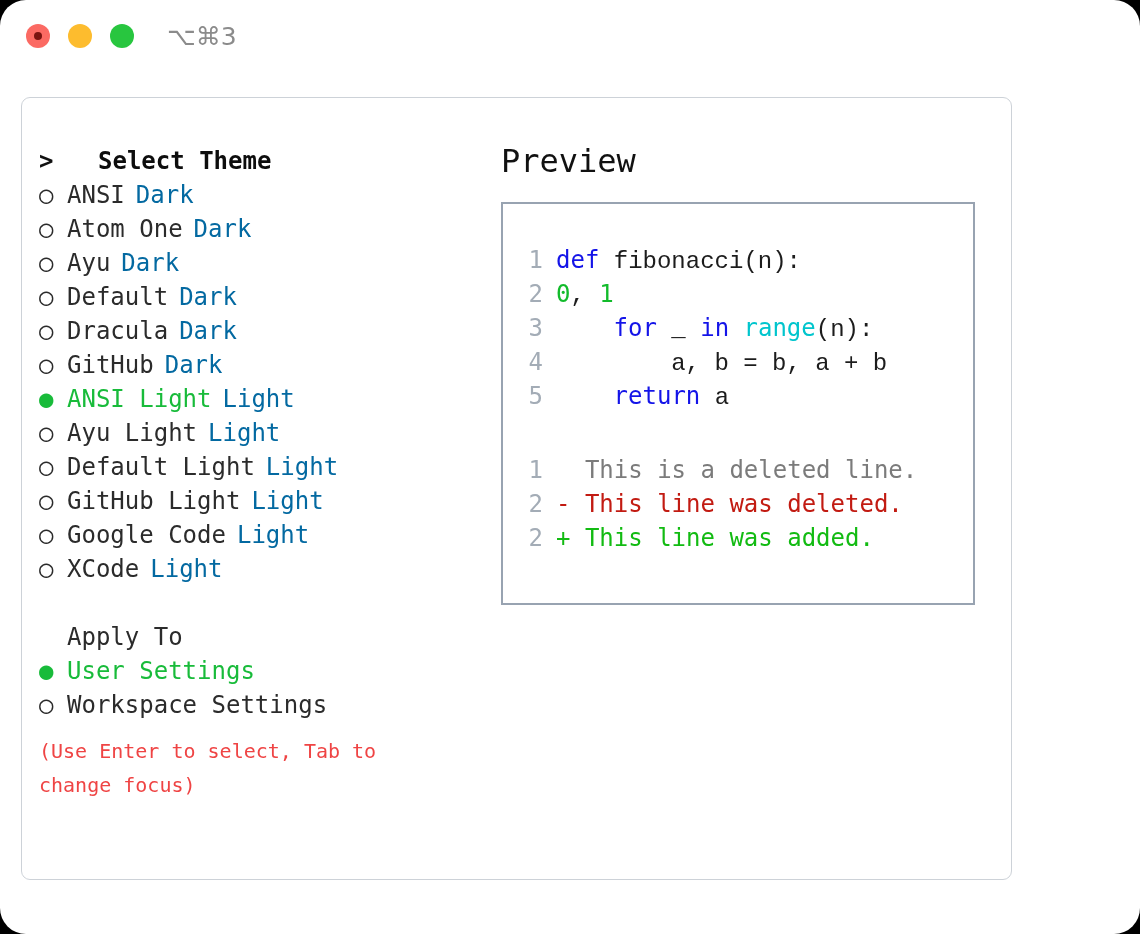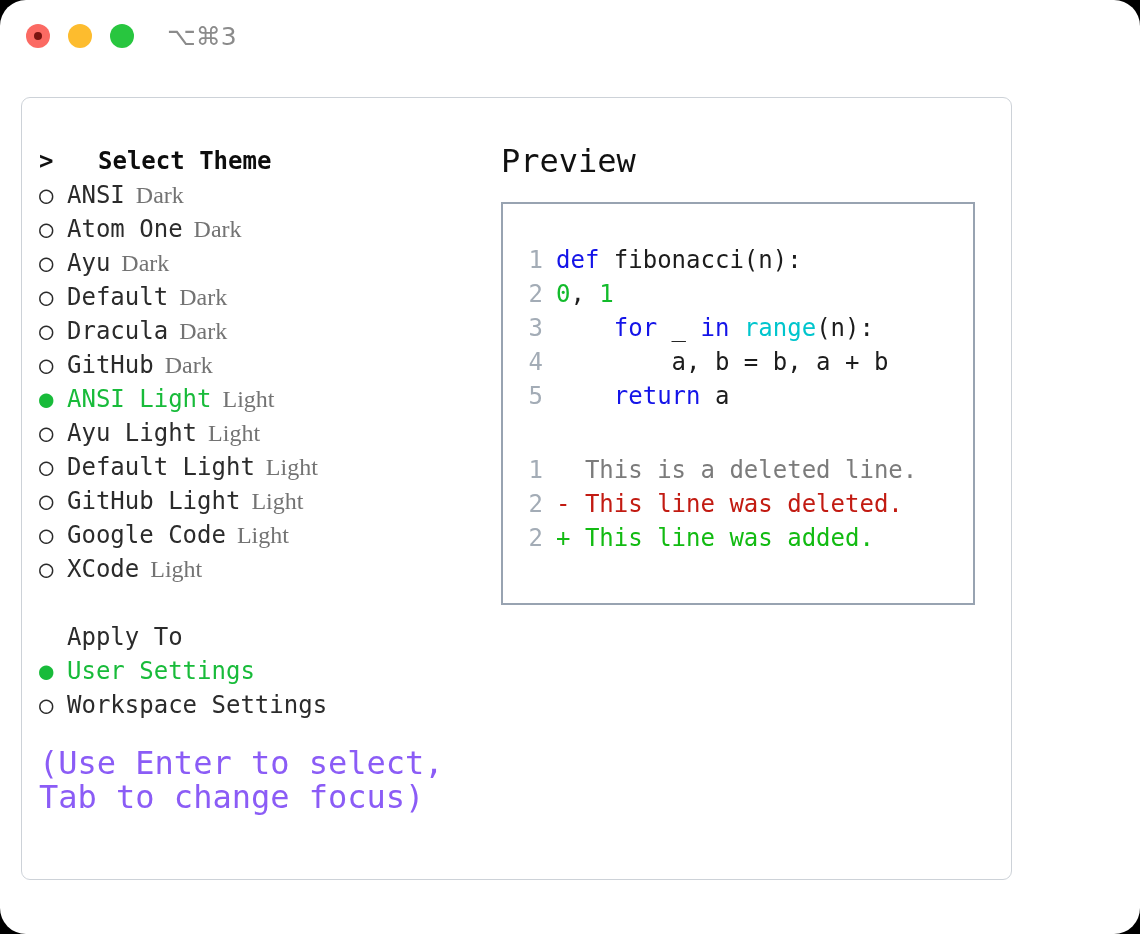--- a/index.html
+++ b/index.html
@@ -100,39 +100,39 @@
   }
   .bullet.sel { color: #18bb3a; }
   .bullet.caret {
     color: #111111;
     font-weight: bold;
   }
 
   .label { color: #2b2b2b; }
   .label.heading { font-weight: bold; color: #0d0d0d; margin-left: 31px; }
   .label.selected { color: #18bb3a; }
-  .suffix { color: #737373; font-family: Liberation Serif, serif; }
+  .suffix { color: #0369a1; }
   .gap { width: 11px; display: inline-block; }
 
   .section-head {
     display: flex;
     align-items: baseline;
     height: 34px;
     font-size: 24px;
     line-height: 34px;
     white-space: pre;
   }
   .spacer-row { height: 34px; }
 
   .hint {
-    margin-top: 24px;
+    margin-top: 12px;
     width: 408px;
-    font-size: 32px;
-    line-height: 34px;
-    color: #8b5cf6;
+    font-size: 20px;
+    line-height: 34px;
+    color: #ef4444;
     white-space: pre-wrap;
     word-break: normal;
   }
 
   
   .right-col {
     position: absolute;
     left: 479px; top: 46px;
     width: 490px;
   }
@@ -170,21 +170,21 @@
     flex: 0 0 26px;
     text-align: right;
     color: #a3acb6;
     margin-right: 13px;
   }
   .code-blank { height: 40px; }
 
   .tok-kw   { color: #1414e8; }
   .tok-fn   { color: #00c5cd; }
   .tok-num  { color: #12bb2b; }
-  .tok-txt  { color: #1c1c1c; }
+  .tok-txt  { color: #1c1c1c; font-family: Liberation Mono, monospace; }
 
   .diff-ctx { color: #7b7b7b; }
   .diff-del { color: #c21b12; }
   .diff-add { color: #12bb12; }
 </style>
 </head>
 <body>
 
 <div class="page">
 

